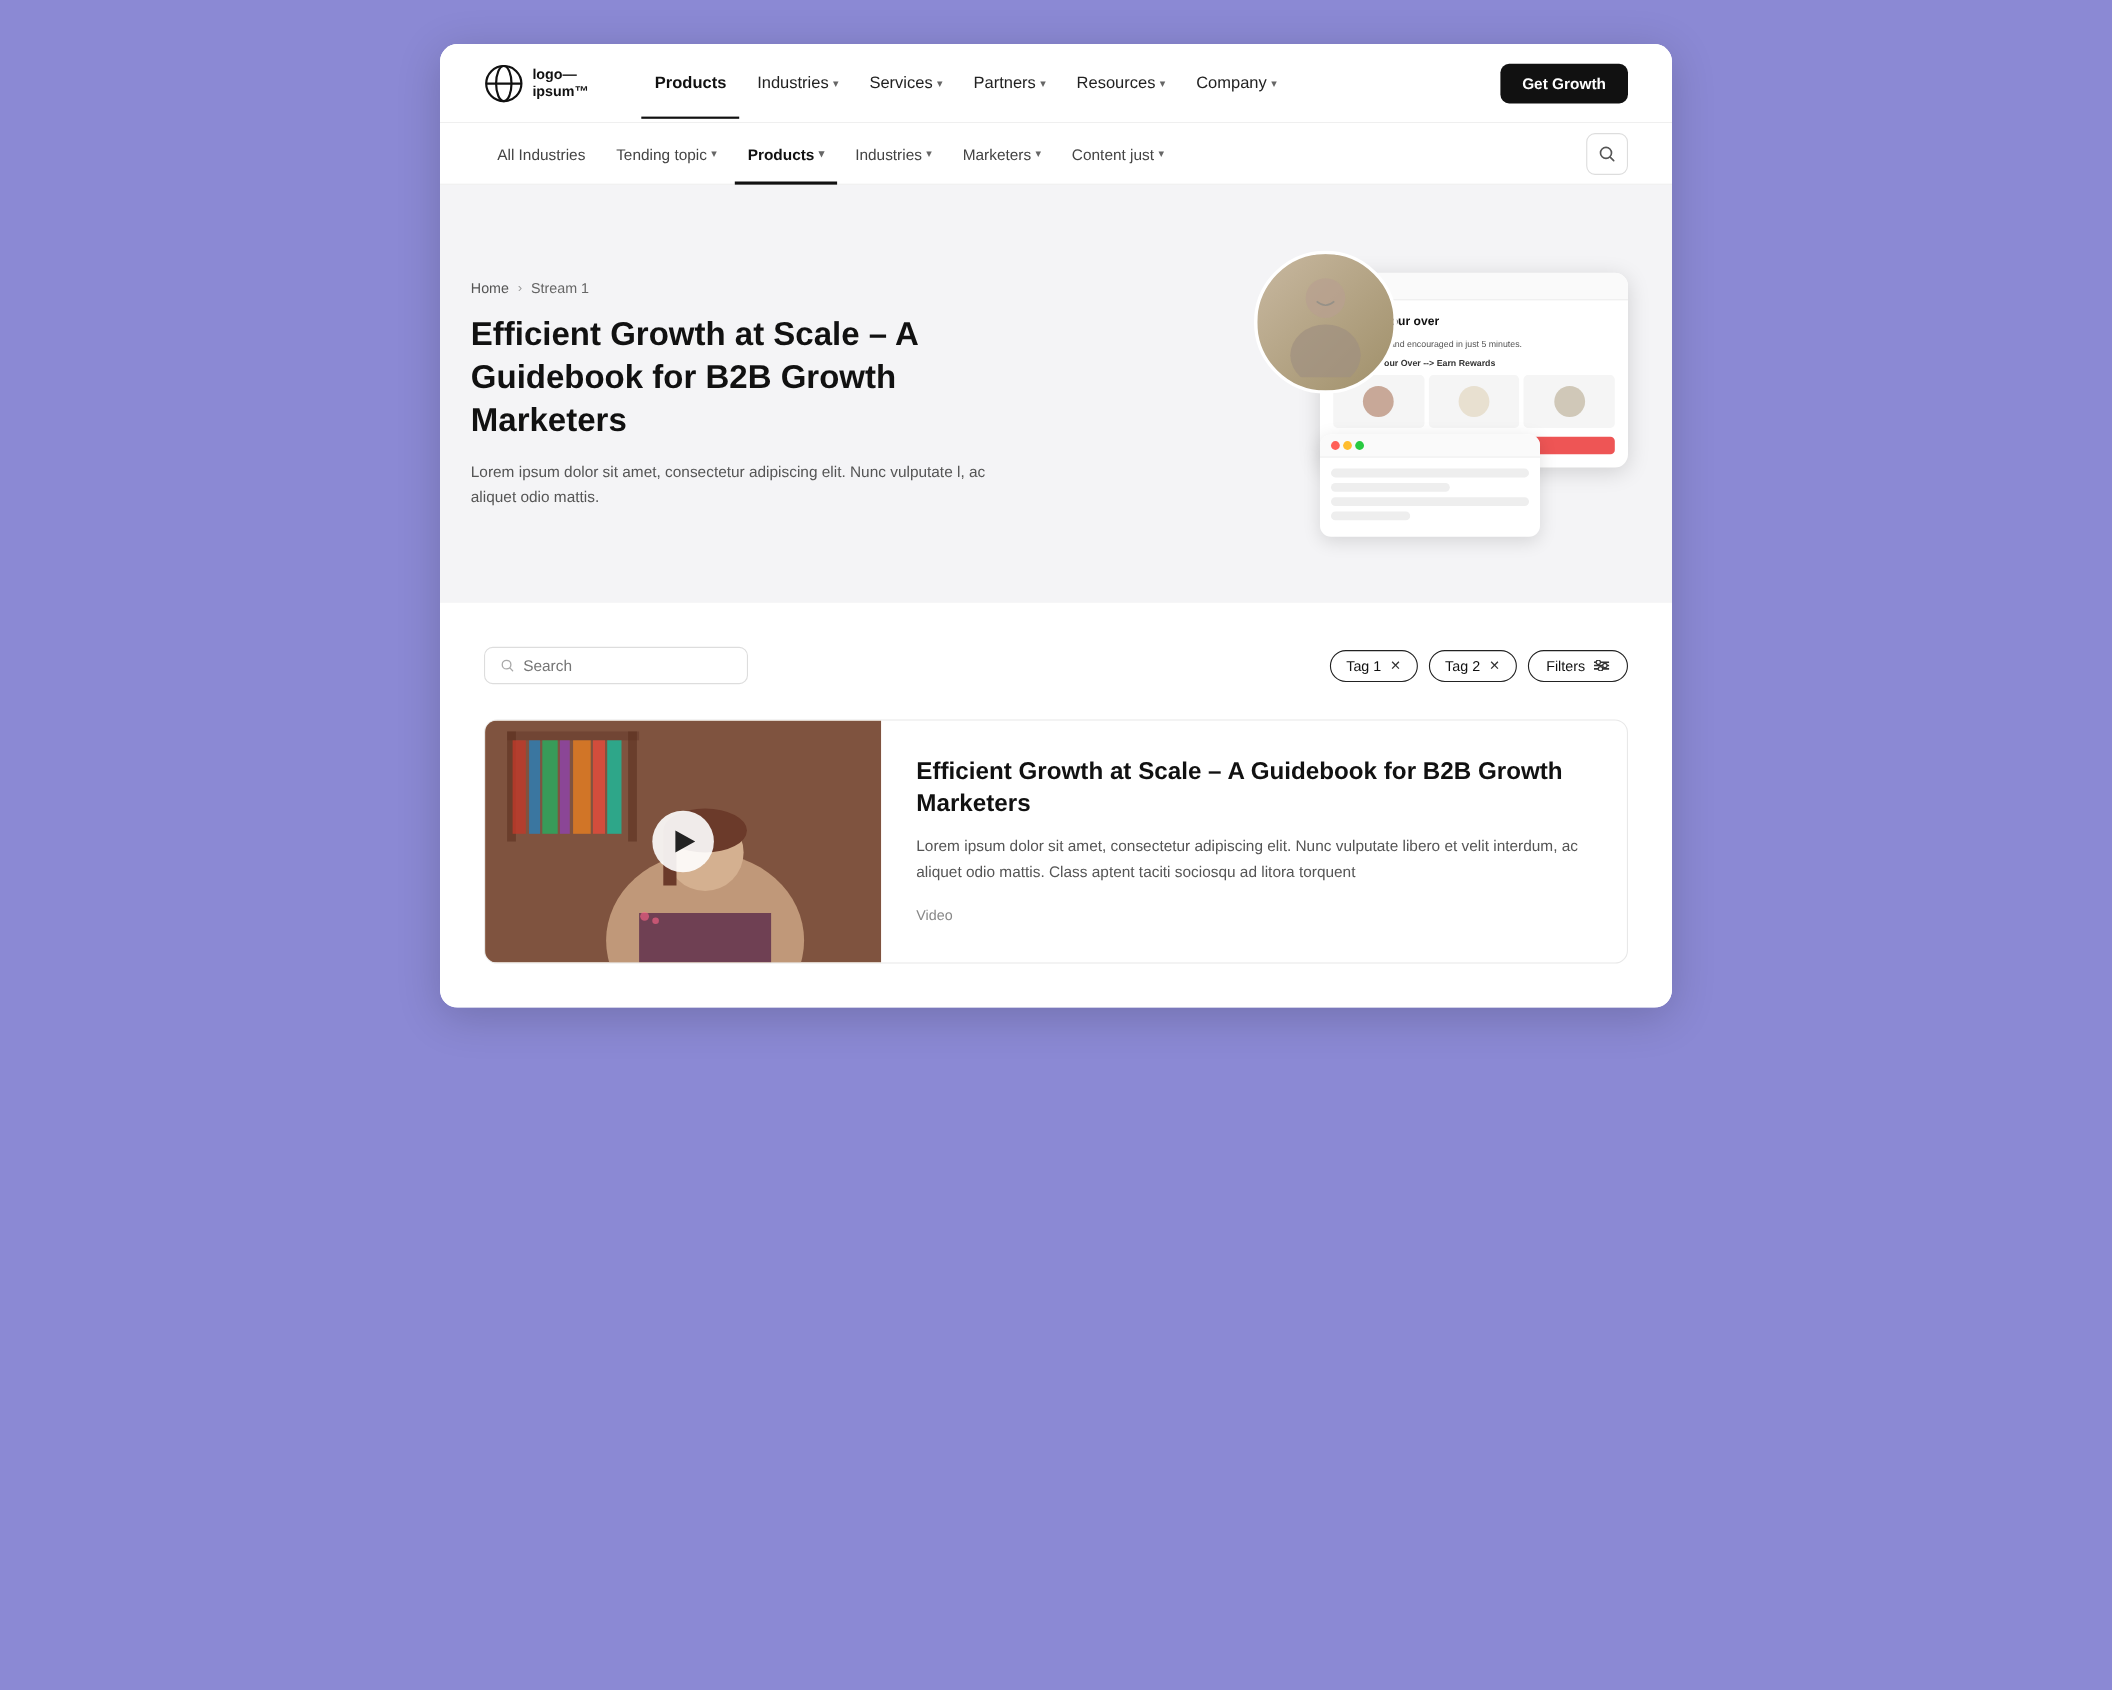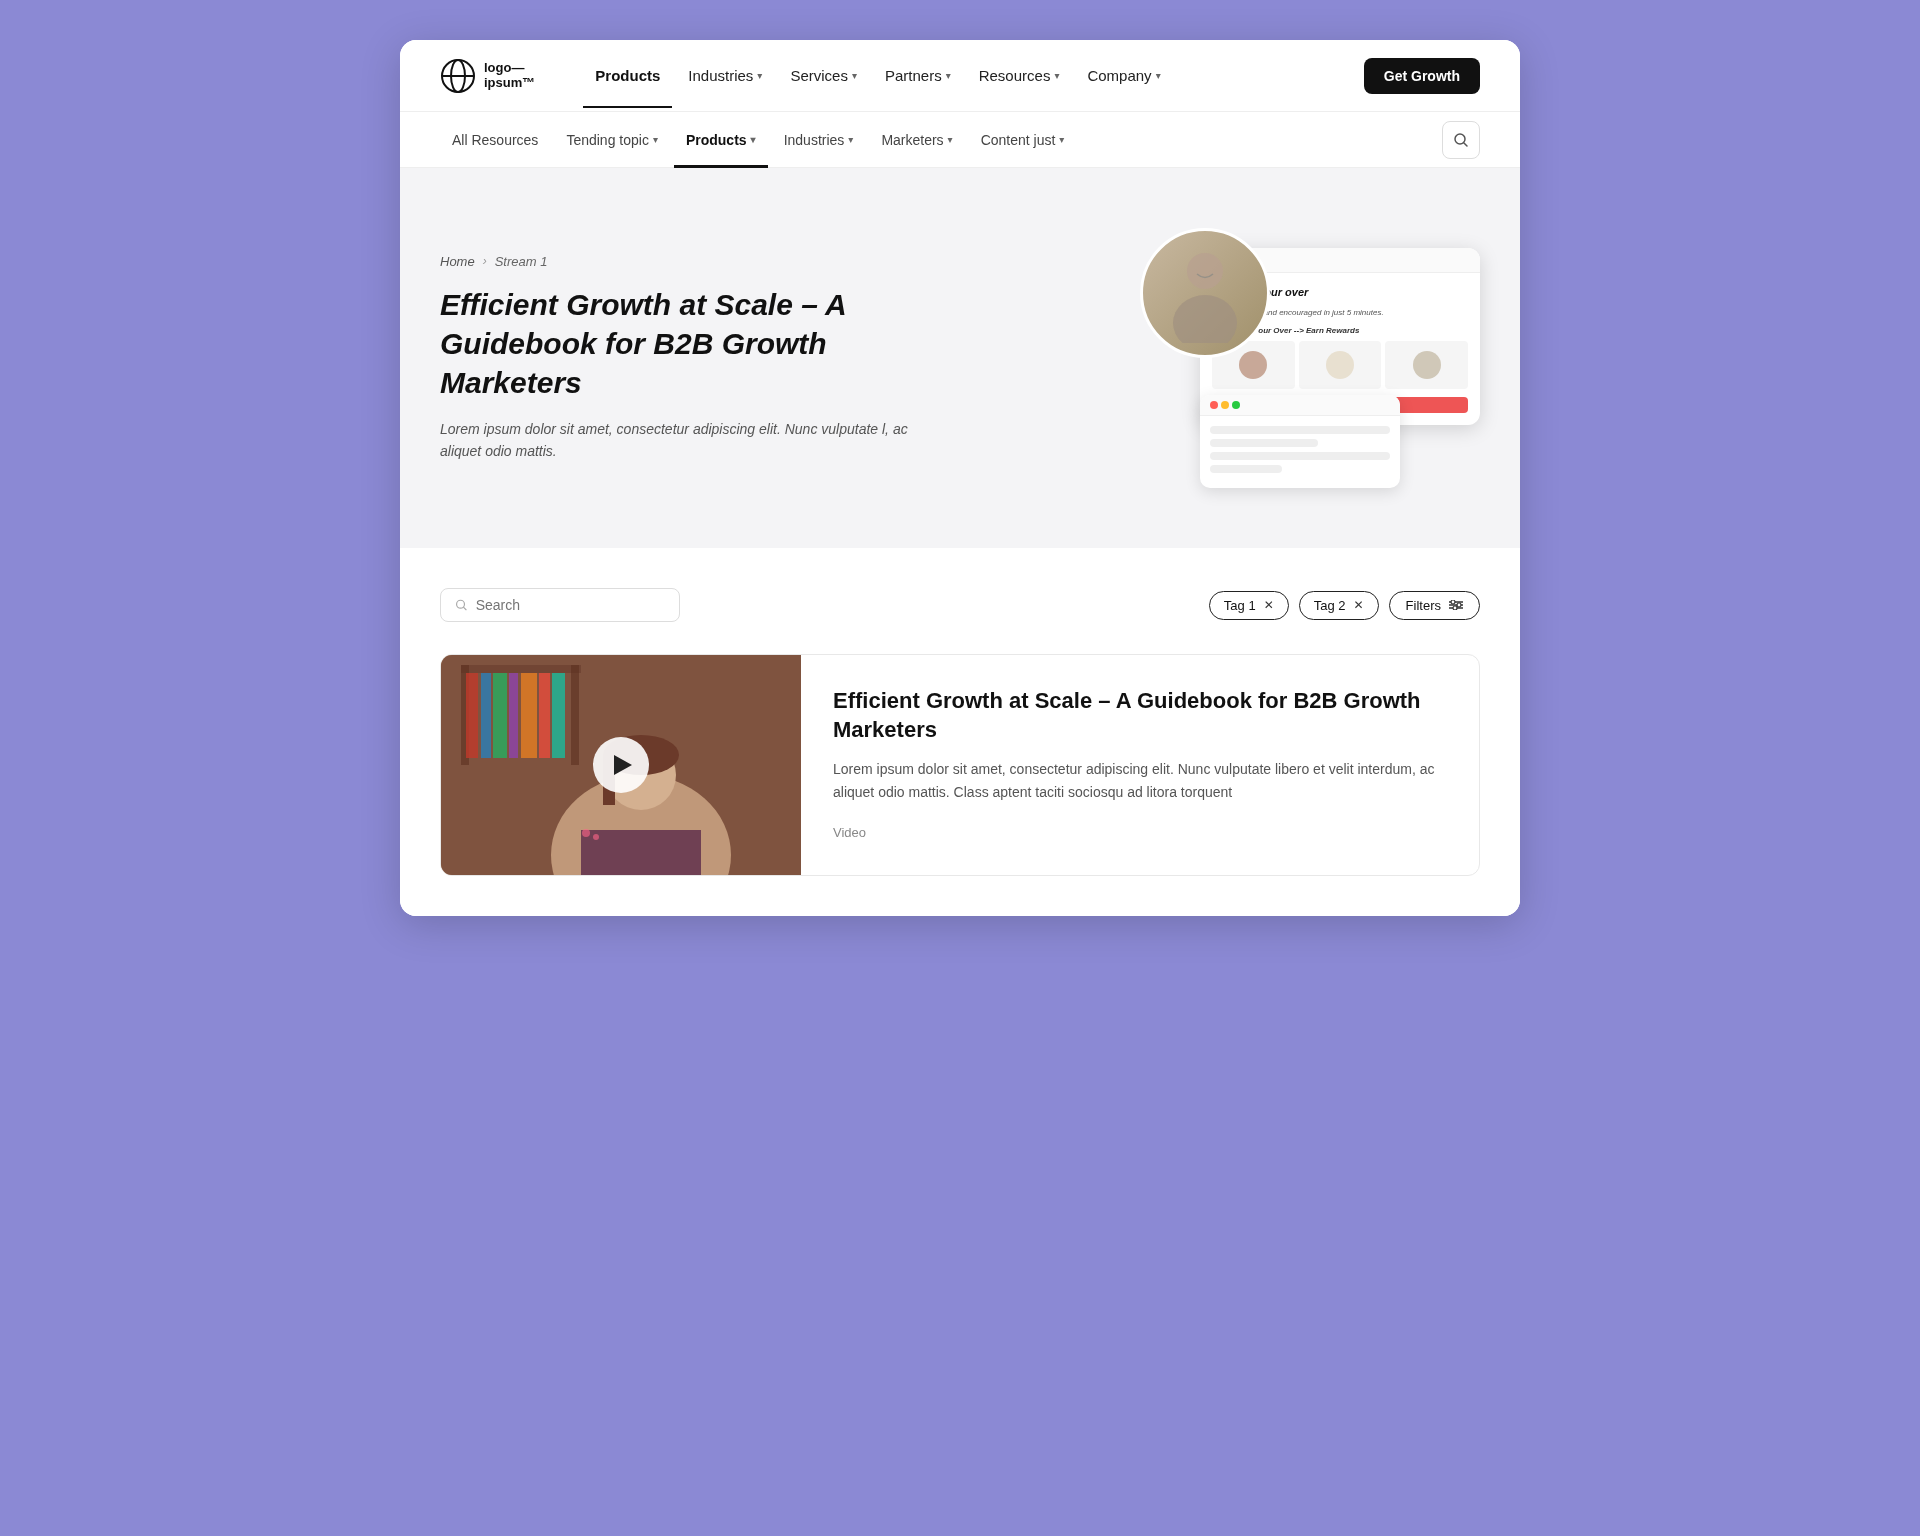--- a/index.html
+++ b/index.html
@@ -129,27 +129,26 @@
       justify-content: center;
       border: 1px solid #ddd;
       border-radius: 8px;
       cursor: pointer;
       background: #fff;
     }
 
     
     .hero-section {
       background: #f4f4f6;
-      padding: 60px 40px 60px 40px;
+      padding: 60px 40px 60px 28px;
       display: flex;
       align-items: center;
       justify-content: space-between;
       min-height: 320px;
       position: relative;
-      font-style: italic;
     }
     .hero-text { max-width: 480px; }
     .breadcrumb {
       display: flex;
       align-items: center;
       gap: 8px;
       font-size: 13px;
       color: #666;
       margin-bottom: 16px;
     }
@@ -479,21 +478,21 @@
         <span>Company</span>
         <span class="chevron">▾</span>
       </div>
     </div>
 
     <button class="get-pricing-btn">Get Growth</button>
   </nav>
 
   <nav class="sub-nav">
     <div class="sub-nav-item">
-      <span>All Resources</span>
+      <span>All Industries</span>
     </div>
     <div class="sub-nav-item">
       <span>Tending topic</span>
       <span class="chevron">▾</span>
     </div>
     <div class="sub-nav-item active">
       <span>Products</span>
       <span class="chevron">▾</span>
     </div>
     <div class="sub-nav-item">

